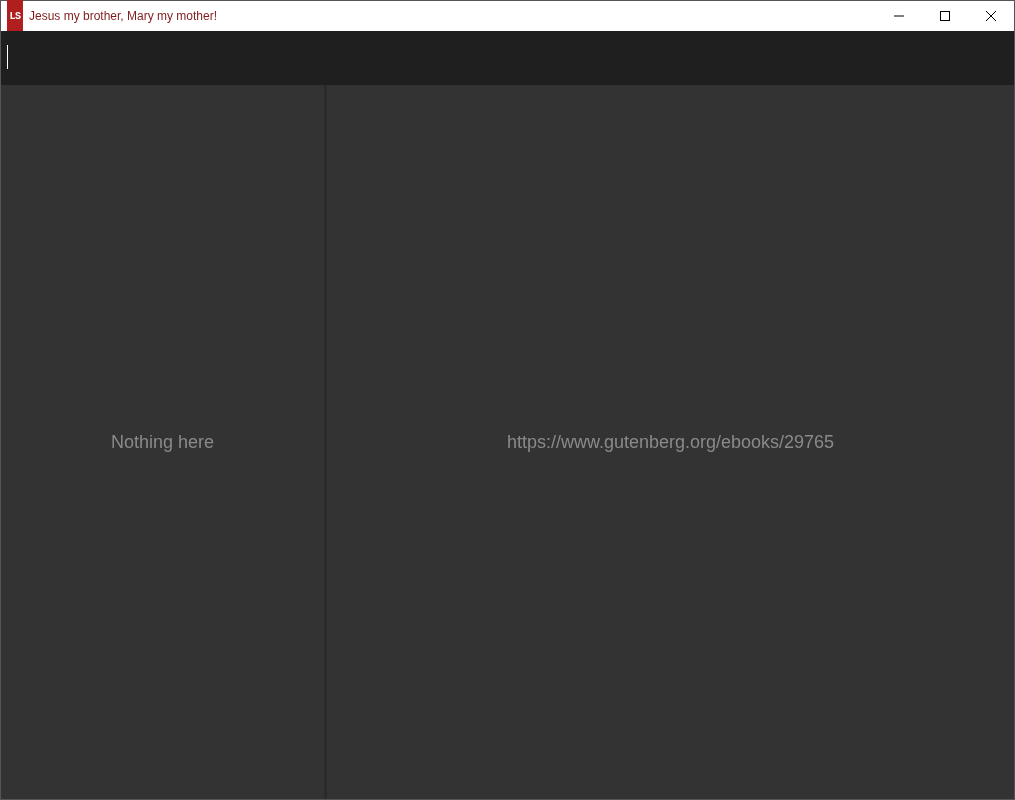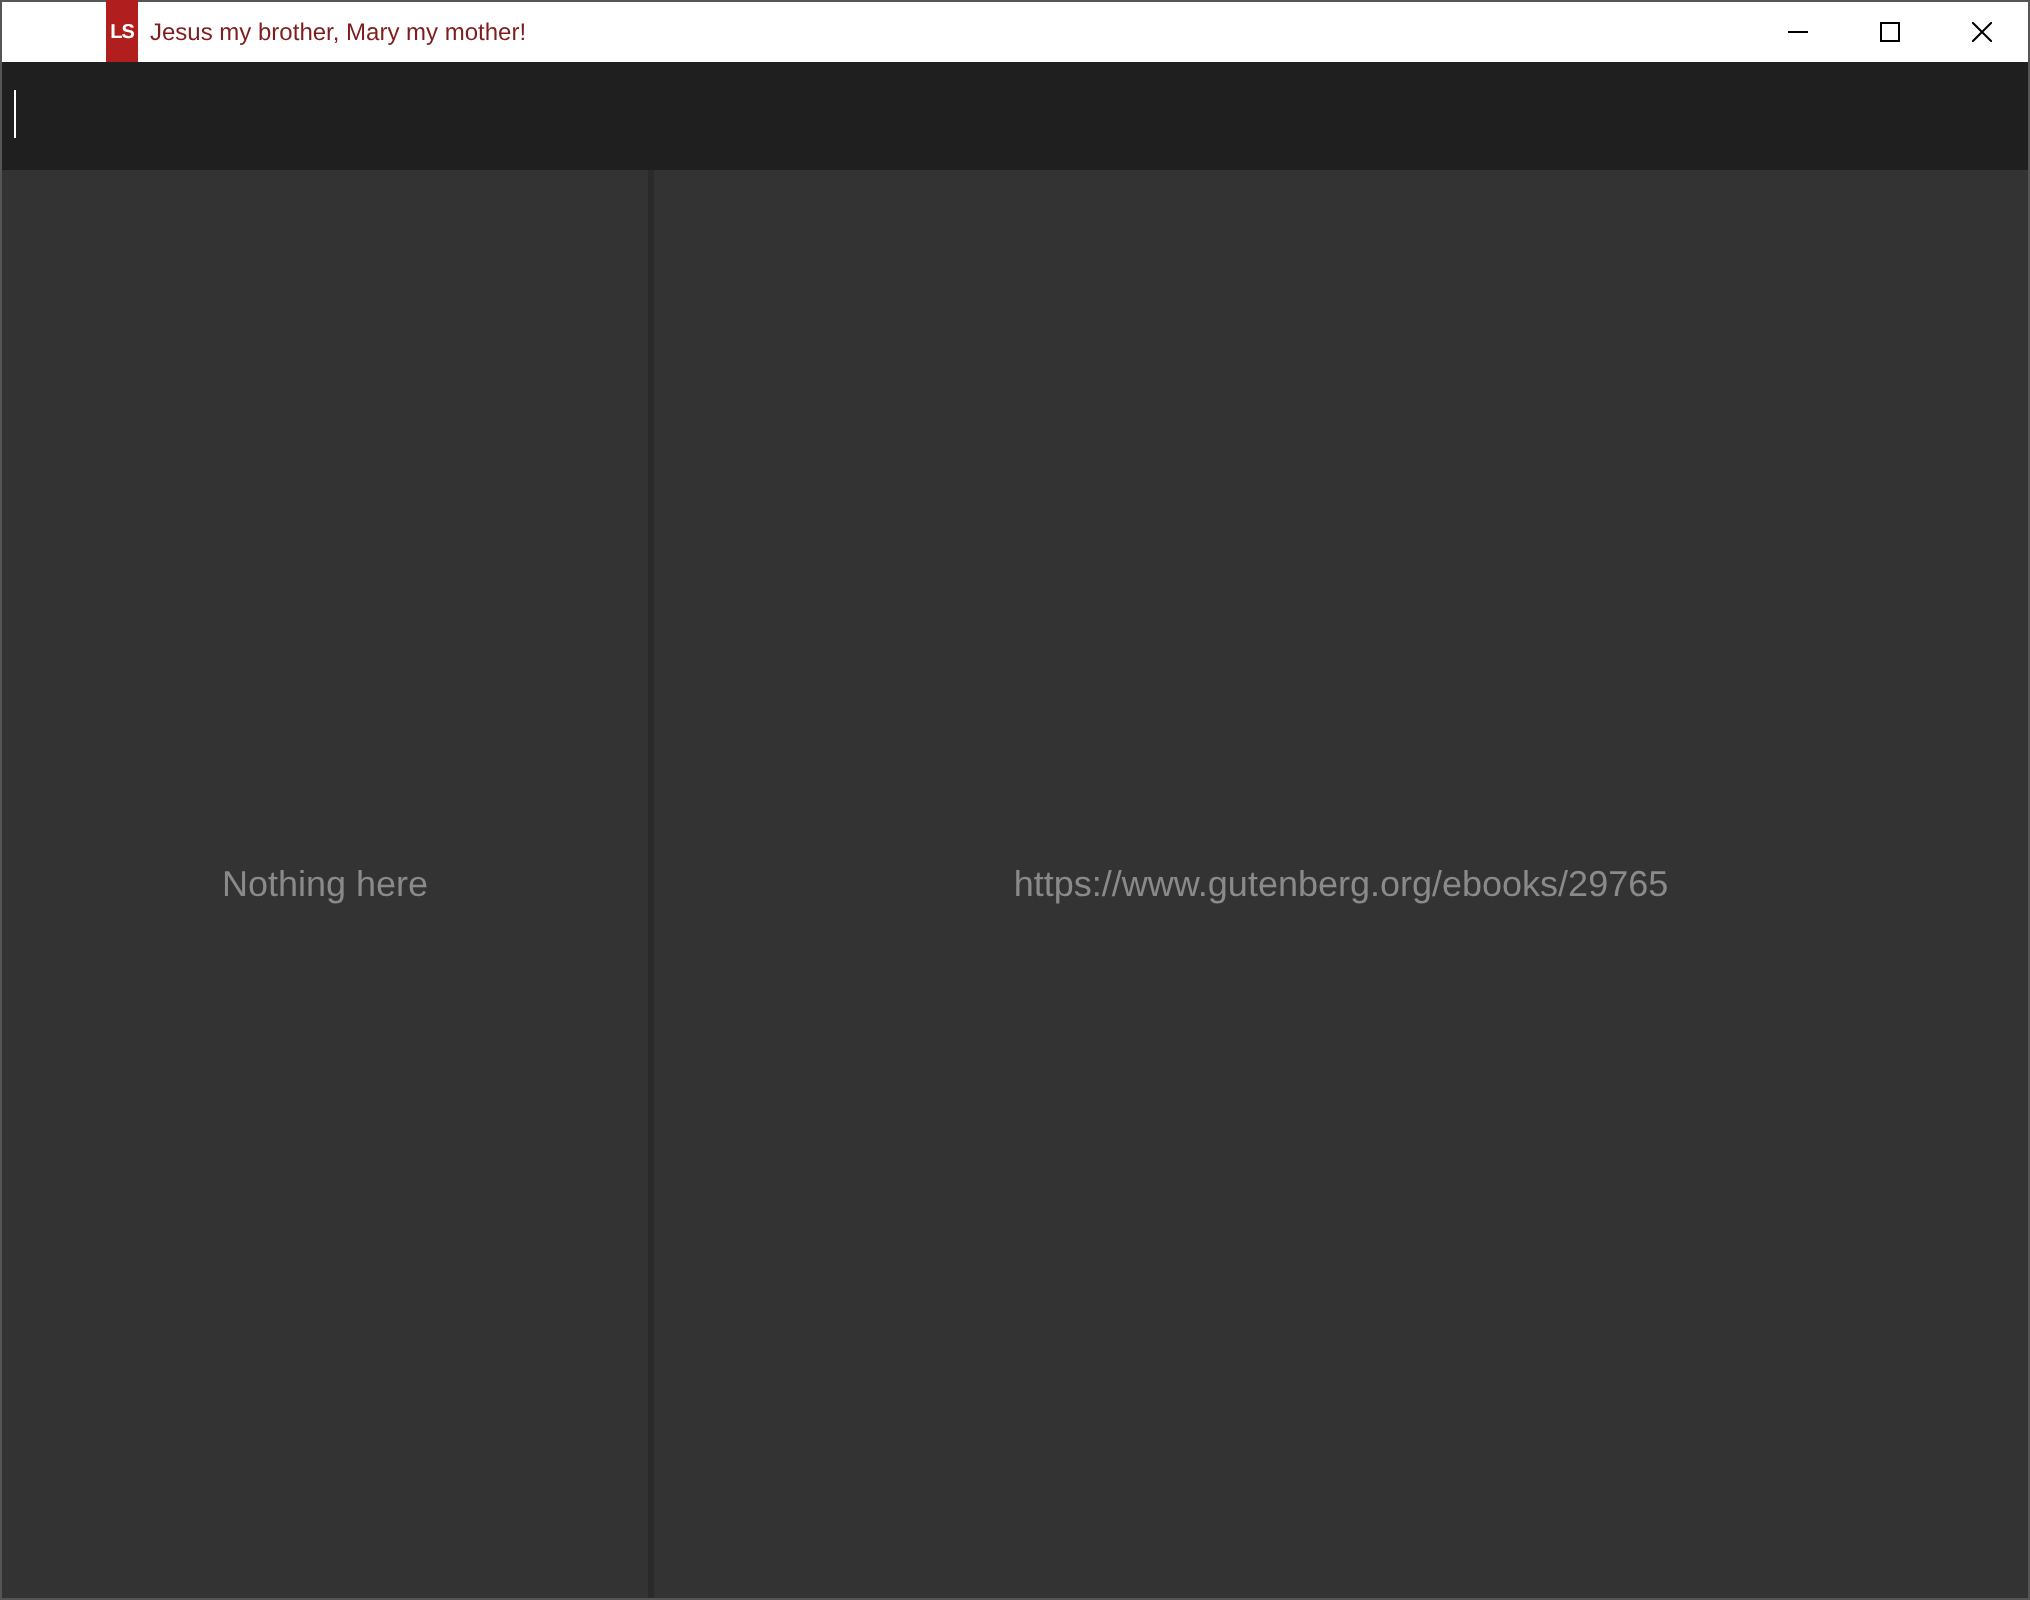--- a/index.html
+++ b/index.html
@@ -38,23 +38,22 @@
     .app-icon {
       width: 16px;
       height: 32px;
       background: #b01e1e;
       display: flex;
       align-items: center;
       justify-content: center;
       font-size: 10px;
       font-weight: bold;
       color: #fff;
-      font-family: Liberation Sans, sans-serif;
+      font-family: Liberation Mono, monospace;
       letter-spacing: -0.5px;
-      margin-left: 46px;
     }
     .title-text {
       font-size: 12px;
       color: #7f1d1d;
     }
     .window-controls {
       display: flex;
       height: 100%;
     }
     .win-btn {

